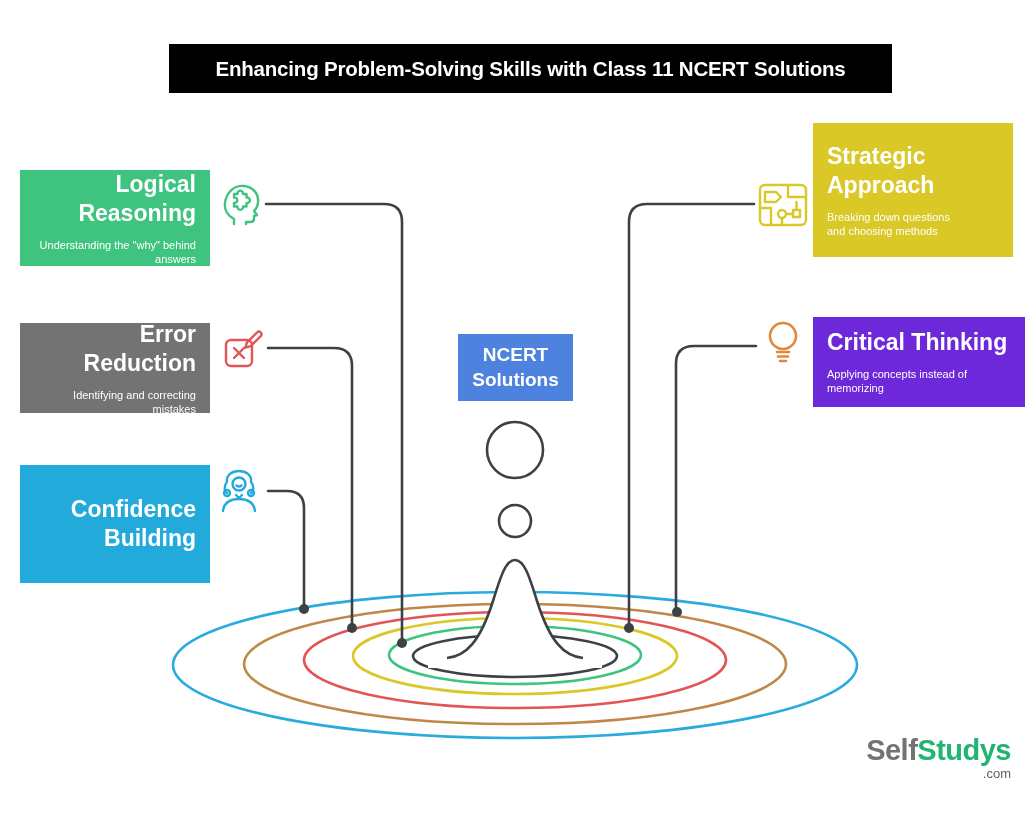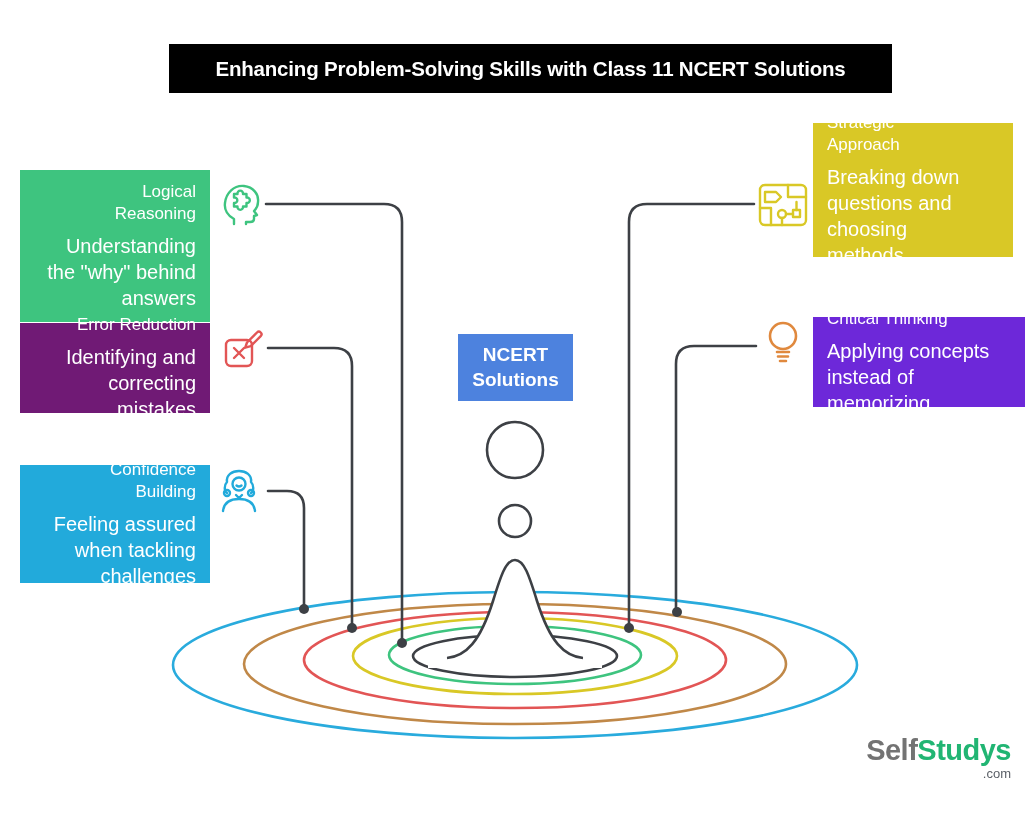--- a/index.html
+++ b/index.html
@@ -13,25 +13,25 @@
     background:#000;color:#fff;display:flex;align-items:center;justify-content:center;
     font-size:20.5px;font-weight:700;letter-spacing:-0.2px;white-space:nowrap;
   }
   
   .card{
     position:absolute;color:#fff;display:flex;flex-direction:column;justify-content:center;
     box-sizing:border-box;padding:10px 14px;
   }
   .card.left{align-items:flex-end;text-align:right;}
   .card.right{align-items:flex-start;text-align:left;}
-  .card-title{font-size:17px;font-weight:400;line-height:1.28;}
-  .card-sub{font-size:20px;font-weight:400;line-height:1.3;margin-top:9px;}
-  .card-logical{left:20px;top:170px;width:190px;height:152px;background:#3ec47f;}
+  .card-title{font-size:23px;font-weight:700;line-height:1.28;}
+  .card-sub{font-size:11px;font-weight:400;line-height:1.3;margin-top:9px;}
+  .card-logical{left:20px;top:170px;width:190px;height:96px;background:#3ec47f;}
   .card-logical .card-title{max-width:125px;}
-  .card-error{left:20px;top:323px;width:190px;height:90px;background:#701a75;}
+  .card-error{left:20px;top:323px;width:190px;height:90px;background:#737373;}
   .card-confidence{left:20px;top:465px;width:190px;height:118px;background:#22aadb;padding-left:30px;}
   .card-confidence .card-title{max-width:145px;}
   .card-strategic{left:813px;top:123px;width:200px;height:134px;background:#d9c826;}
   .card-strategic .card-title{max-width:120px;}
   .card-strategic .card-sub{max-width:138px;}
   .card-critical{left:813px;top:317px;width:212px;height:90px;background:#6d28d9;}
   .card-critical .card-sub{max-width:165px;}
   
   .center-node{
     position:absolute;left:458px;top:334px;width:115px;height:67px;background:#4d82de;
@@ -69,21 +69,20 @@
   <div class="card left card-logical">
     <div class="card-title">Logical Reasoning</div>
     <div class="card-sub">Understanding the "why" behind answers</div>
   </div>
   <div class="card left card-error">
     <div class="card-title">Error Reduction</div>
     <div class="card-sub">Identifying and correcting mistakes</div>
   </div>
   <div class="card left card-confidence">
     <div class="card-title">Confidence Building</div>
-    <div class="card-sub">Feeling assured when tackling challenges</div>
   </div>
 
   <div class="card right card-strategic">
     <div class="card-title">Strategic Approach</div>
     <div class="card-sub">Breaking down questions and choosing methods</div>
   </div>
   <div class="card right card-critical">
     <div class="card-title">Critical Thinking</div>
     <div class="card-sub">Applying concepts instead of memorizing</div>
   </div>

